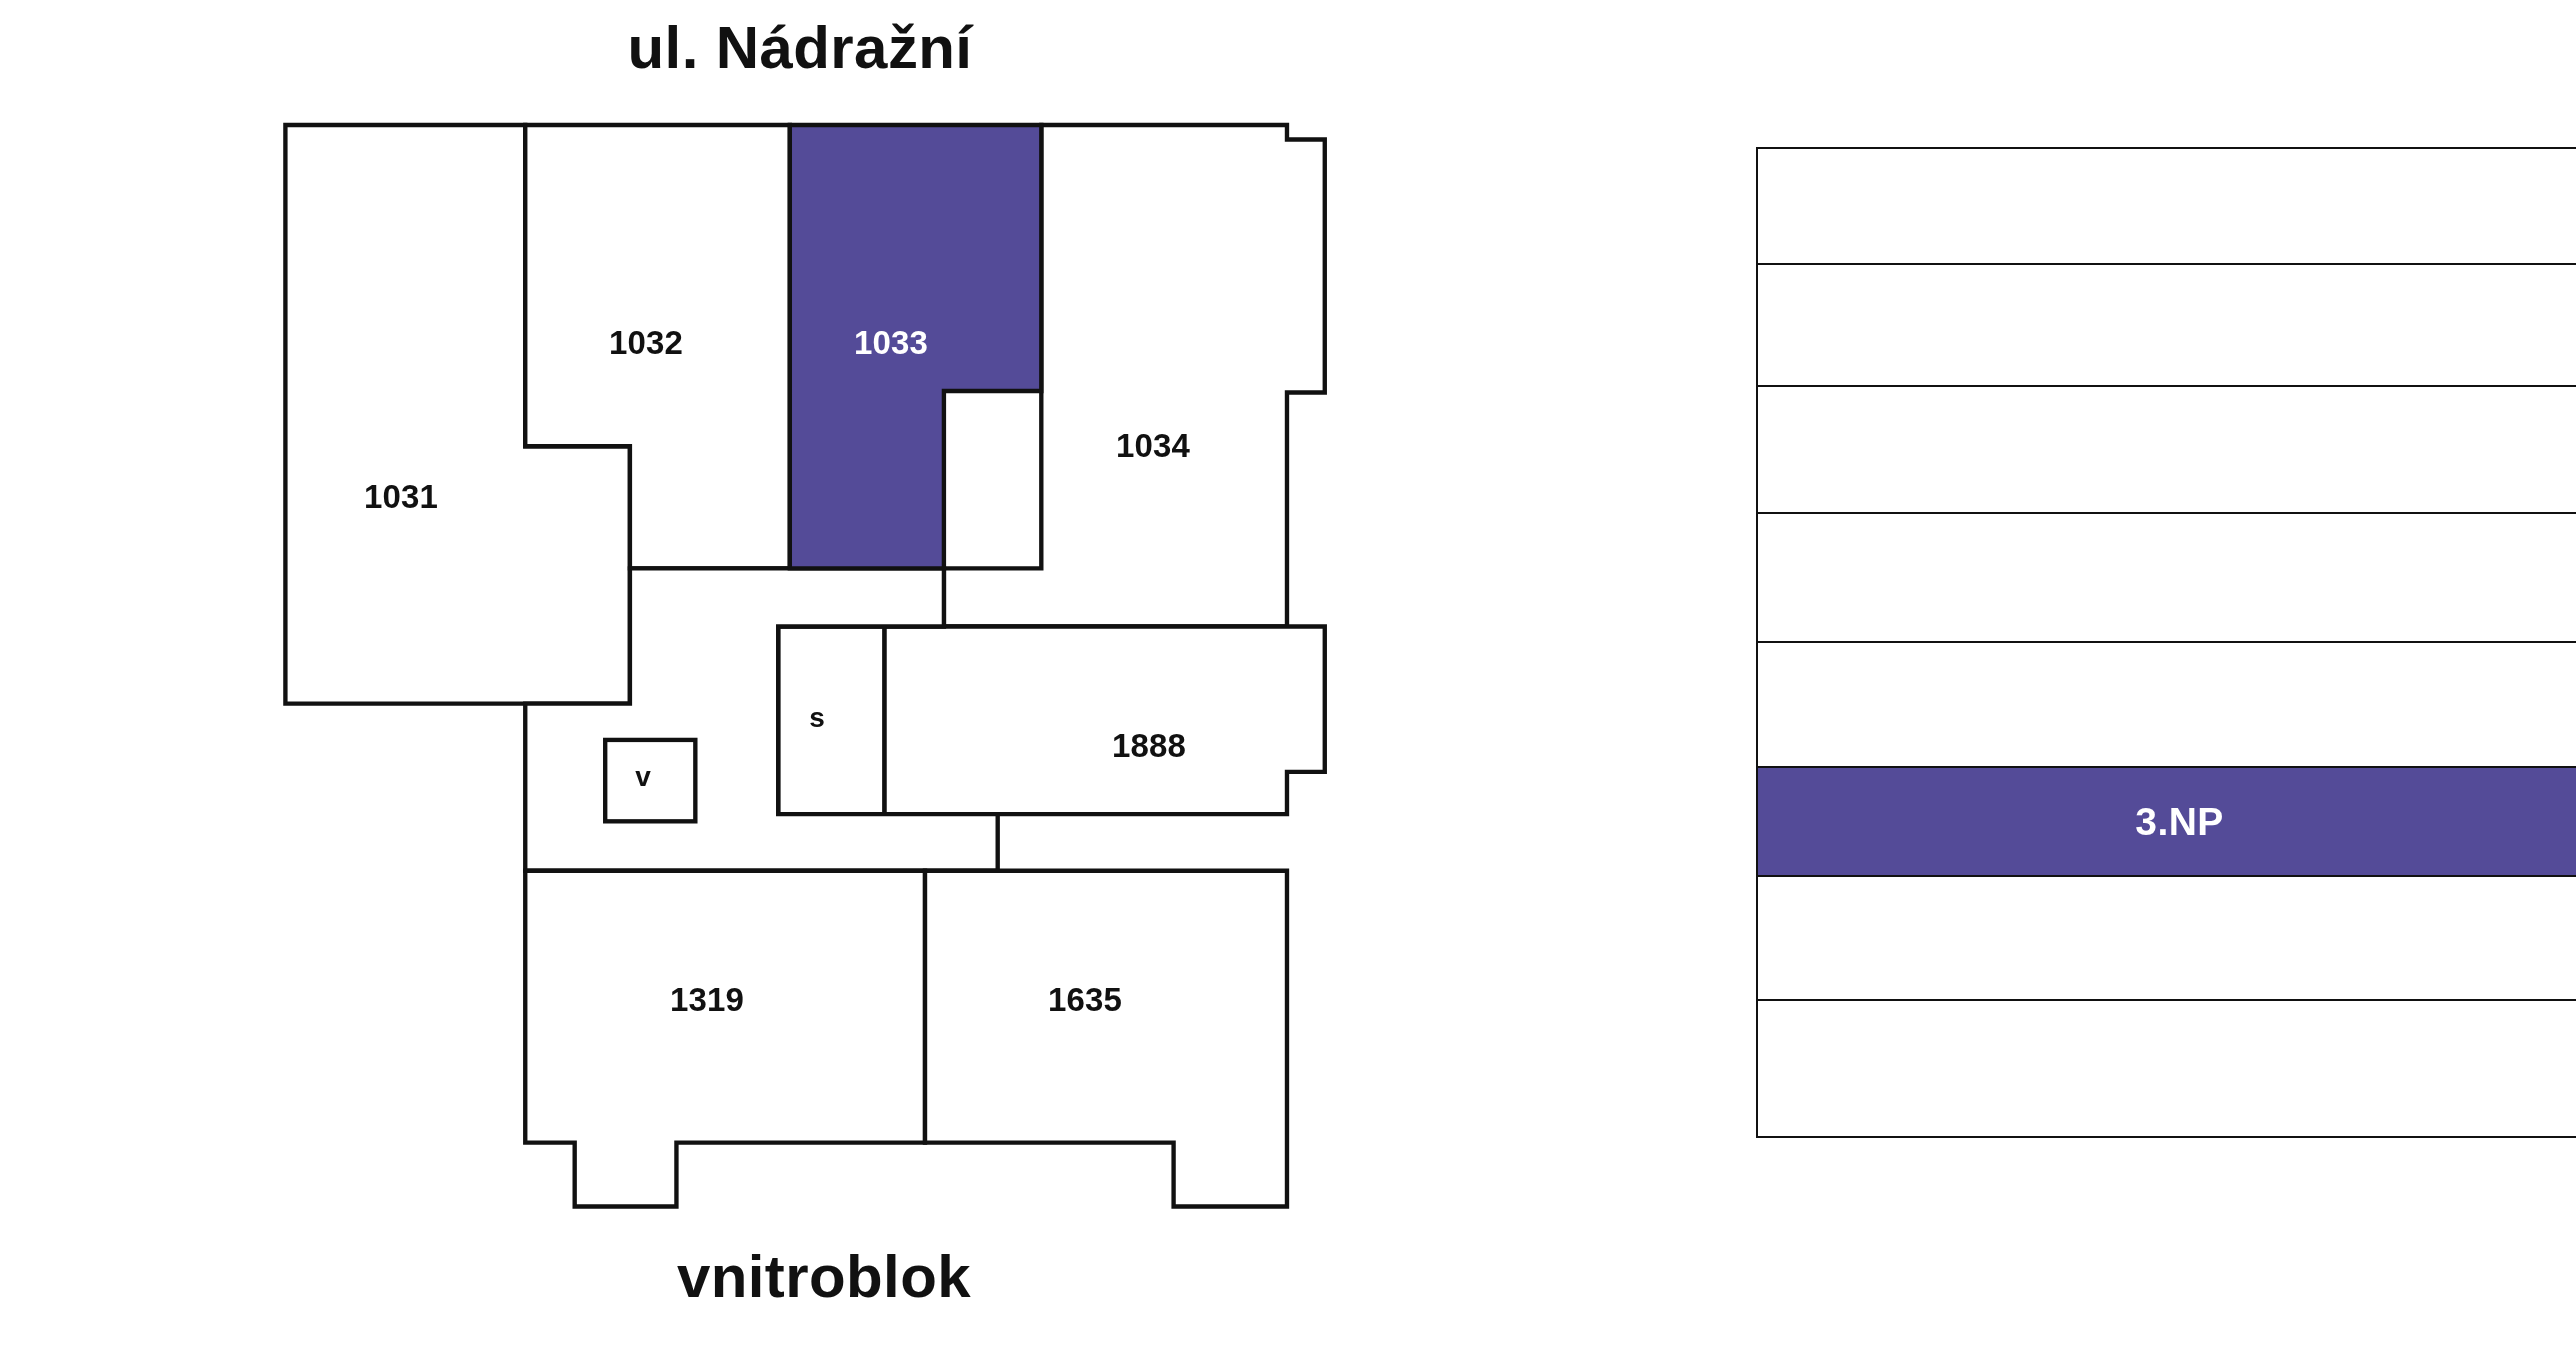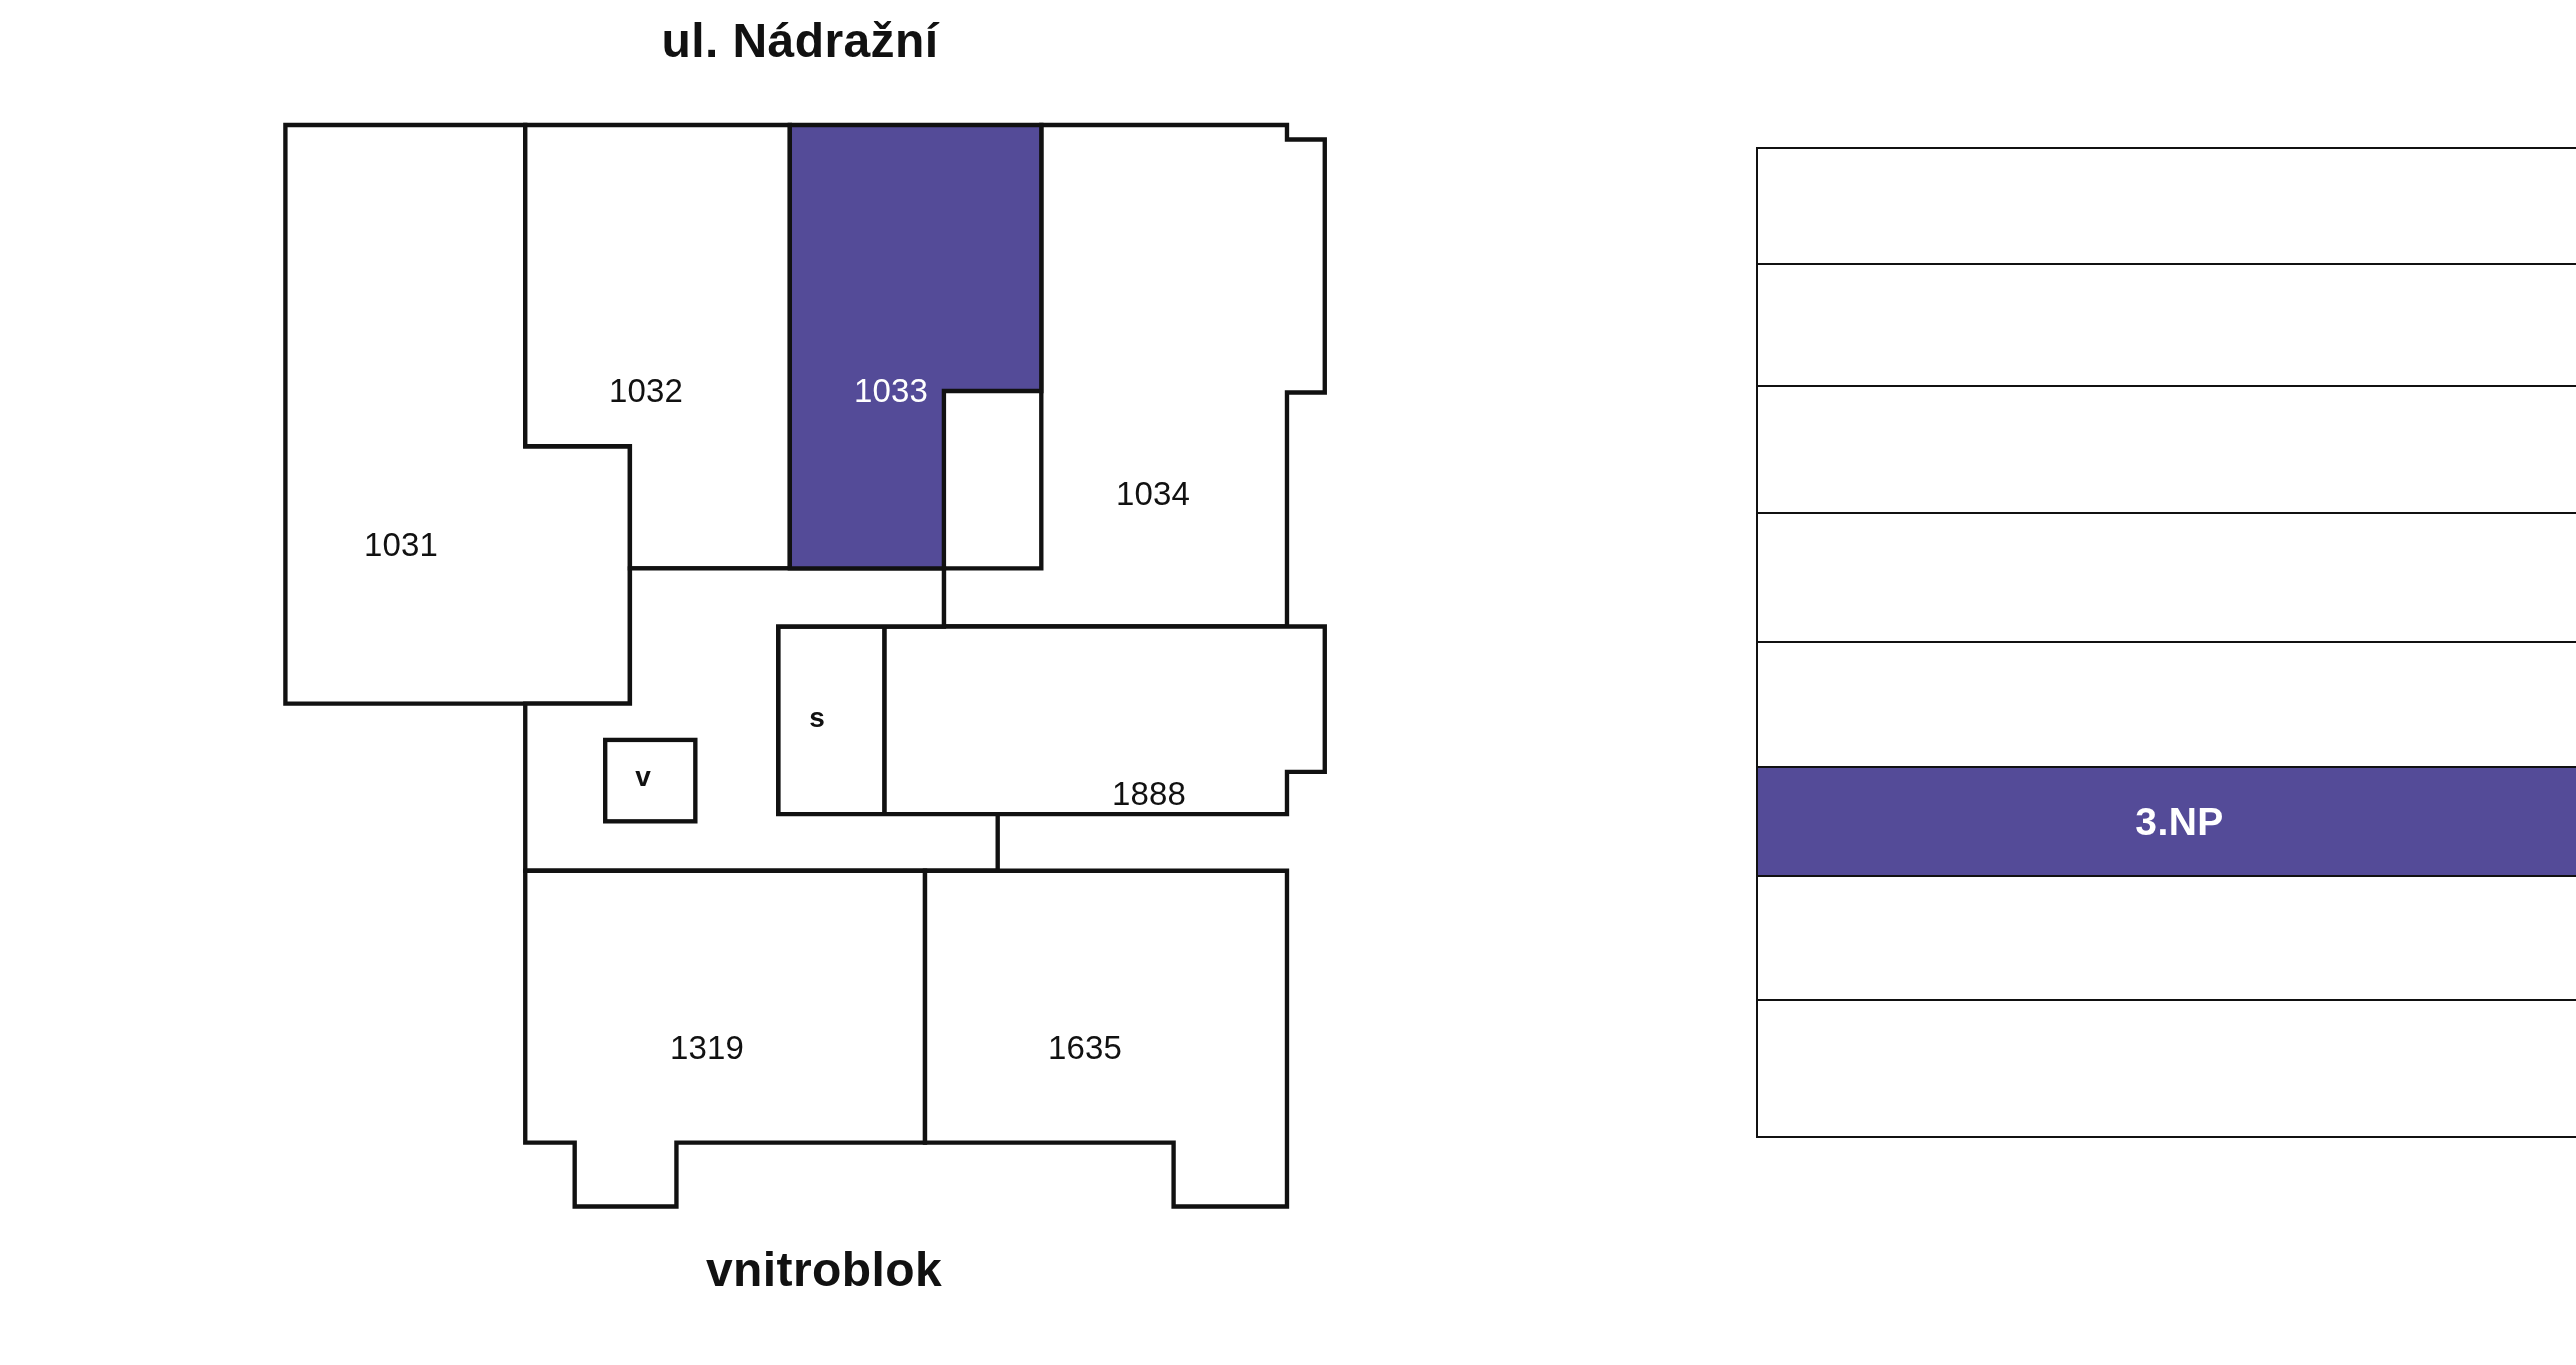--- a/index.html
+++ b/index.html
@@ -11,38 +11,37 @@
     position:relative;
   }
   #stage{position:absolute;left:0;top:0;width:2576px;height:1365px;}
 
   
   #floorplan-panel{position:absolute;left:0;top:0;width:1600px;height:1365px;}
   #floorplan-svg{position:absolute;left:0;top:0;}
 
   .street-label{
     position:absolute;
-    font-size:48px;
+    font-size:60px;
     font-weight:bold;
     letter-spacing:0.4px;
     white-space:nowrap;
     color:#111111;
   }
   #street-top{left:0;top:13px;width:1600px;text-align:center;}
   #street-bottom{left:0;top:1242px;width:1600px;text-align:center;padding-left:24px;}
 
   .unit-label{
     position:absolute;
     font-size:33px;
-    font-weight:normal;
+    font-weight:bold;
     color:#111111;
     white-space:nowrap;
     transform:translate(-50%,-50%);
     letter-spacing:0.2px;
-    margin-top:48px;
   }
   .unit-label.on-dark{color:#ffffff;}
   .room-letter{
     position:absolute;
     font-size:28px;
     font-weight:bold;
     color:#111111;
     transform:translate(-50%,-50%);
   }
 

